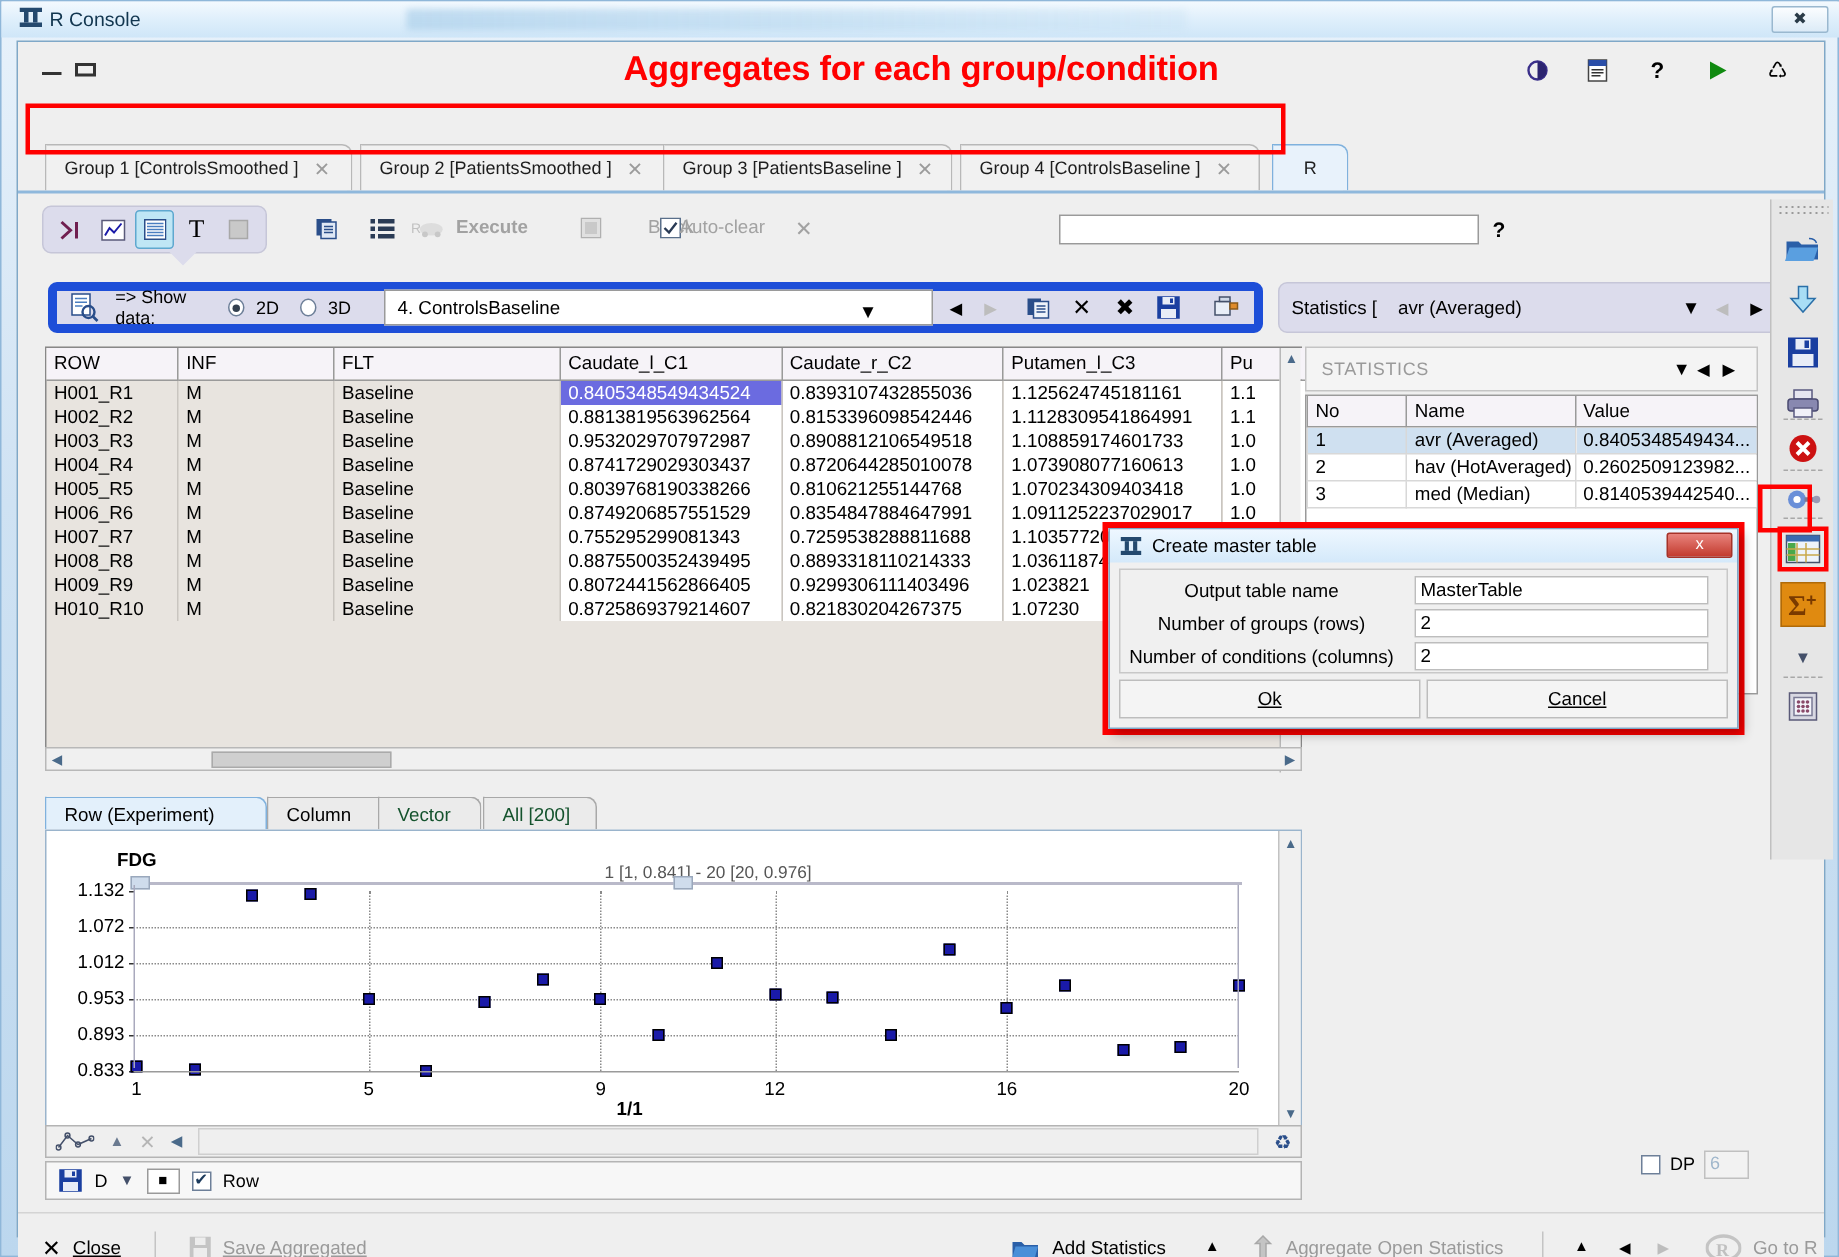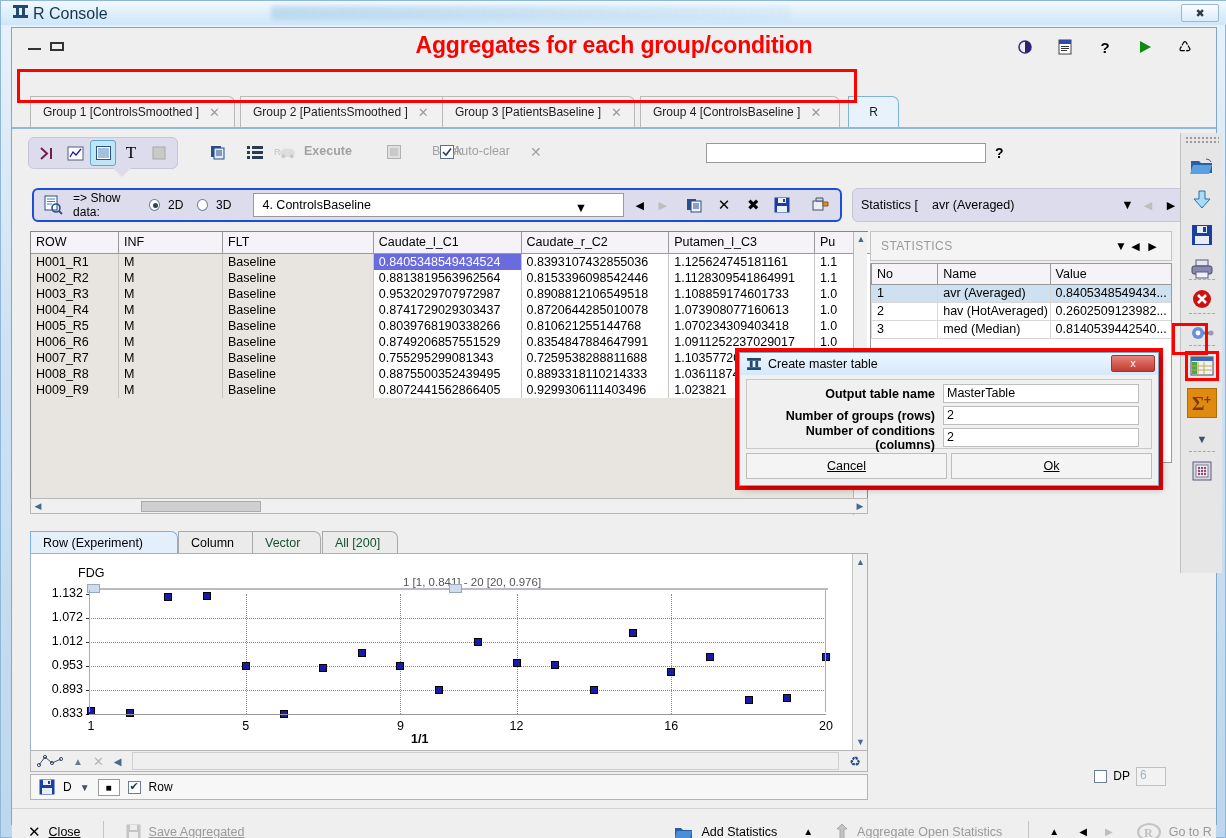--- a/index.html
+++ b/index.html
@@ -21,21 +21,21 @@
   .os-titlebar {
     position:absolute; left:0; top:0; width:1226px; height:24px;
     background:linear-gradient(180deg,#f3f9fe 0%,#ddeefb 55%,#cfe6f8 100%);
   }
   .os-title-ico {
     position:absolute; left:12px; top:4px; width:16px; height:16px;
     font-size:11px; font-weight:bold; color:#1b3f63; text-align:center;
     line-height:16px;
   }
   .os-title-txt {
-    position:absolute; left:32px; top:4px; font-size:16px; color:#12364f;
+    position:absolute; left:32px; top:4px; font-size:13px; color:#12364f;
   }
   .os-ghost {
     position:absolute; top:5px; left:270px; width:520px; height:14px;
     background:linear-gradient(90deg,rgba(160,200,230,.55),rgba(190,220,240,.25));
     filter:blur(2px); border-radius:2px;
   }
   .os-close {
     position:absolute; right:8px; top:3px; width:38px; height:18px;
     border:1px solid #9ab8cf; background:linear-gradient(180deg,#fbfdff,#dcebf7);
     border-radius:2px; text-align:center; line-height:16px; font-size:11px;
@@ -96,21 +96,21 @@
   .tb-icon { position:absolute; top:9px; width:22px; height:22px; display:flex; align-items:center; justify-content:center; }
   .search-box {
     position:absolute; left:694px; top:115px; width:280px; height:20px;
     border:1px solid #9a9a9a; background:#fff;
   }
   .q-mark { position:absolute; left:983px; top:117px; font-weight:bold; font-size:14px; }
 
   
   .showbar {
     position:absolute; left:20px; top:160px; width:810px; height:34px;
-    background:#dcdcec; border:2px solid #1d4ed8; border-radius:6px;
+    background:#dcdcec; border:6px solid #1d4ed8; border-radius:6px;
     display:flex; align-items:center; padding:0 8px; gap:8px;
   }
   .radio { width:12px; height:12px; border-radius:50%; border:1px solid #6d7f98; background:#fff; display:inline-block; position:relative; vertical-align:-2px; }
   .radio.on::after { content:""; position:absolute; left:2.5px; top:2.5px; width:5px; height:5px; background:#33404f; border-radius:50%; }
   .combo {
     width:420px; height:24px; background:#fff; border:1px solid #9a9a9a;
     display:flex; align-items:center; padding-left:8px; font-size:12.5px; position:relative;
   }
   .combo .arrow { position:absolute; right:36px; top:7px; }
   .nav-s { width:17px; height:22px; display:flex; align-items:center; justify-content:center; font-size:11px; border:1px solid transparent;}
@@ -197,21 +197,21 @@
   
   .dlg-red { position:absolute; left:734px; top:347px; width:428px; height:142px; border:4px solid #ff0000; }
   .dlg { position:absolute; left:738px; top:351px; width:420px; height:134px; background:#f0f0f0; border:1px solid #7fa8c8; box-shadow:3px 3px 7px rgba(0,0,0,.3); }
   .dlg-title { position:absolute; left:0; top:0; width:418px; height:22px;
     background:linear-gradient(180deg,#eef7ff,#d4e9fa); display:flex; align-items:center; gap:7px; padding-left:7px; font-size:12.5px; }
   .dlg-close { position:absolute; right:3px; top:2px; width:44px; height:17px;
     background:linear-gradient(180deg,#e8837c,#c23a2e); border:1px solid #a63228; border-radius:2px;
     color:#fff; font-size:11px; text-align:center; line-height:15px; }
   .dlg-body { position:absolute; left:6px; top:26px; width:406px; height:70px; background:#f0f0f0; border:1px solid #c8c8c8; }
   .dr { position:absolute; left:0; width:404px; height:21px; display:flex; align-items:center; }
-  .dr-lbl { width:196px; text-align:right; padding-right:8px; font-size:12.5px;font-weight:bold; }
+  .dr-lbl { width:196px; text-align:center; padding-right:8px; font-size:12.5px; }
   .dr-inp { width:196px; height:19px; background:#fff; border:1px solid #bdbdbd; font-size:12.5px; padding-left:3px; line-height:17px; }
   .dlg-btns { position:absolute; left:6px; top:100px; width:406px; height:26px; display:flex; gap:4px; }
   .dlg-btn { flex:1; background:#f4f4f4; border:1px solid #bdbdbd; display:flex; align-items:center; justify-content:center; font-size:12.5px; }
   .u { text-decoration:underline; }
   svg { display:block; }
 </style>
 </head>
 <body>
 
 <div id="app">
@@ -534,20 +534,29 @@
               </tr>
           <tr>
                 <td>H009_R9</td>
                 <td>M</td>
                 <td>Baseline</td>
                 <td class="num">0.8072441562866405</td>
                 <td class="num">0.9299306111403496</td>
                 <td class="num">1.023821</td>
                 <td class="num"></td>
               </tr>
+          <tr>
+                <td>H010_R10</td>
+                <td>M</td>
+                <td>Baseline</td>
+                <td class="num">0.8725869379214607</td>
+                <td class="num">0.821830204267375</td>
+                <td class="num">1.07230</td>
+                <td class="num"></td>
+              </tr>
         </tbody>
       </table>
       <div class="gridscroll-v">
         <div class="sb-arrow" style="left:2px;top:2px;width:10px;height:10px;">▲</div>
         <div class="sb-arrow" style="left:2px;bottom:2px;width:10px;height:10px;">▼</div>
       </div>
     </div>
     <div class="gridscroll-h">
       <div class="sb-arrow" style="left:2px;top:2px;width:10px;height:10px;">◀</div>
       <div class="thumb-h"></div>
@@ -627,21 +636,21 @@
       </div>
       <div class="ctab dim" style="left:222px;width:69px;">
         <span>Vector</span>
       </div>
       <div class="ctab dim" style="left:292px;width:76px;">
         <span>All [200]</span>
       </div>
     </div>
 
     <div class="chart-area">
-      <div style="position:absolute;left:47px;top:12px;font-weight:normal;font-size:12.5px;">FDG</div>
+      <div style="position:absolute;left:47px;top:12px;font-weight:bold;font-size:12.5px;">FDG</div>
       <div style="position:absolute;left:340px;top:22px;font-size:11.5px;color:#555;margin-left:32px;">1 [1, 0.841] - 20 [20, 0.976]</div>
 
       <div class="rangebar"></div>
       <div class="rangehandle" style="left:56px;top:30px;"></div>
       <div class="rangehandle" style="left:418px;top:30px;"></div>
 
       <div id="yticks">
             <div class="axis-label" style="left: 2px; width: 50px; top: 32px;">1.132</div>
             <div style="position: absolute; left: 55px; width: 4px; height: 1px; background: rgb(51, 51, 51); top: 40px;"></div>
             <div class="axis-label" style="left: 2px; width: 50px; top: 56.0803px;">1.072</div>
@@ -906,22 +915,22 @@
         <span class="dr-lbl">Number of groups (rows)</span>
         <span class="dr-inp">2</span>
       </div>
       <div class="dr" style="top:47px;">
         <span class="dr-lbl">Number of conditions (columns)</span>
         <span class="dr-inp">2</span>
       </div>
     </div>
     <div class="dlg-btns">
       <div class="dlg-btn">
+            <span class="u">Ok</span>
+          </div>
+      <div class="dlg-btn">
             <span class="u">Cancel</span>
           </div>
-      <div class="dlg-btn">
-            <span class="u">Ok</span>
-          </div>
     </div>
   </div>
 
 </div>
 </div>
 
 </body></html>

